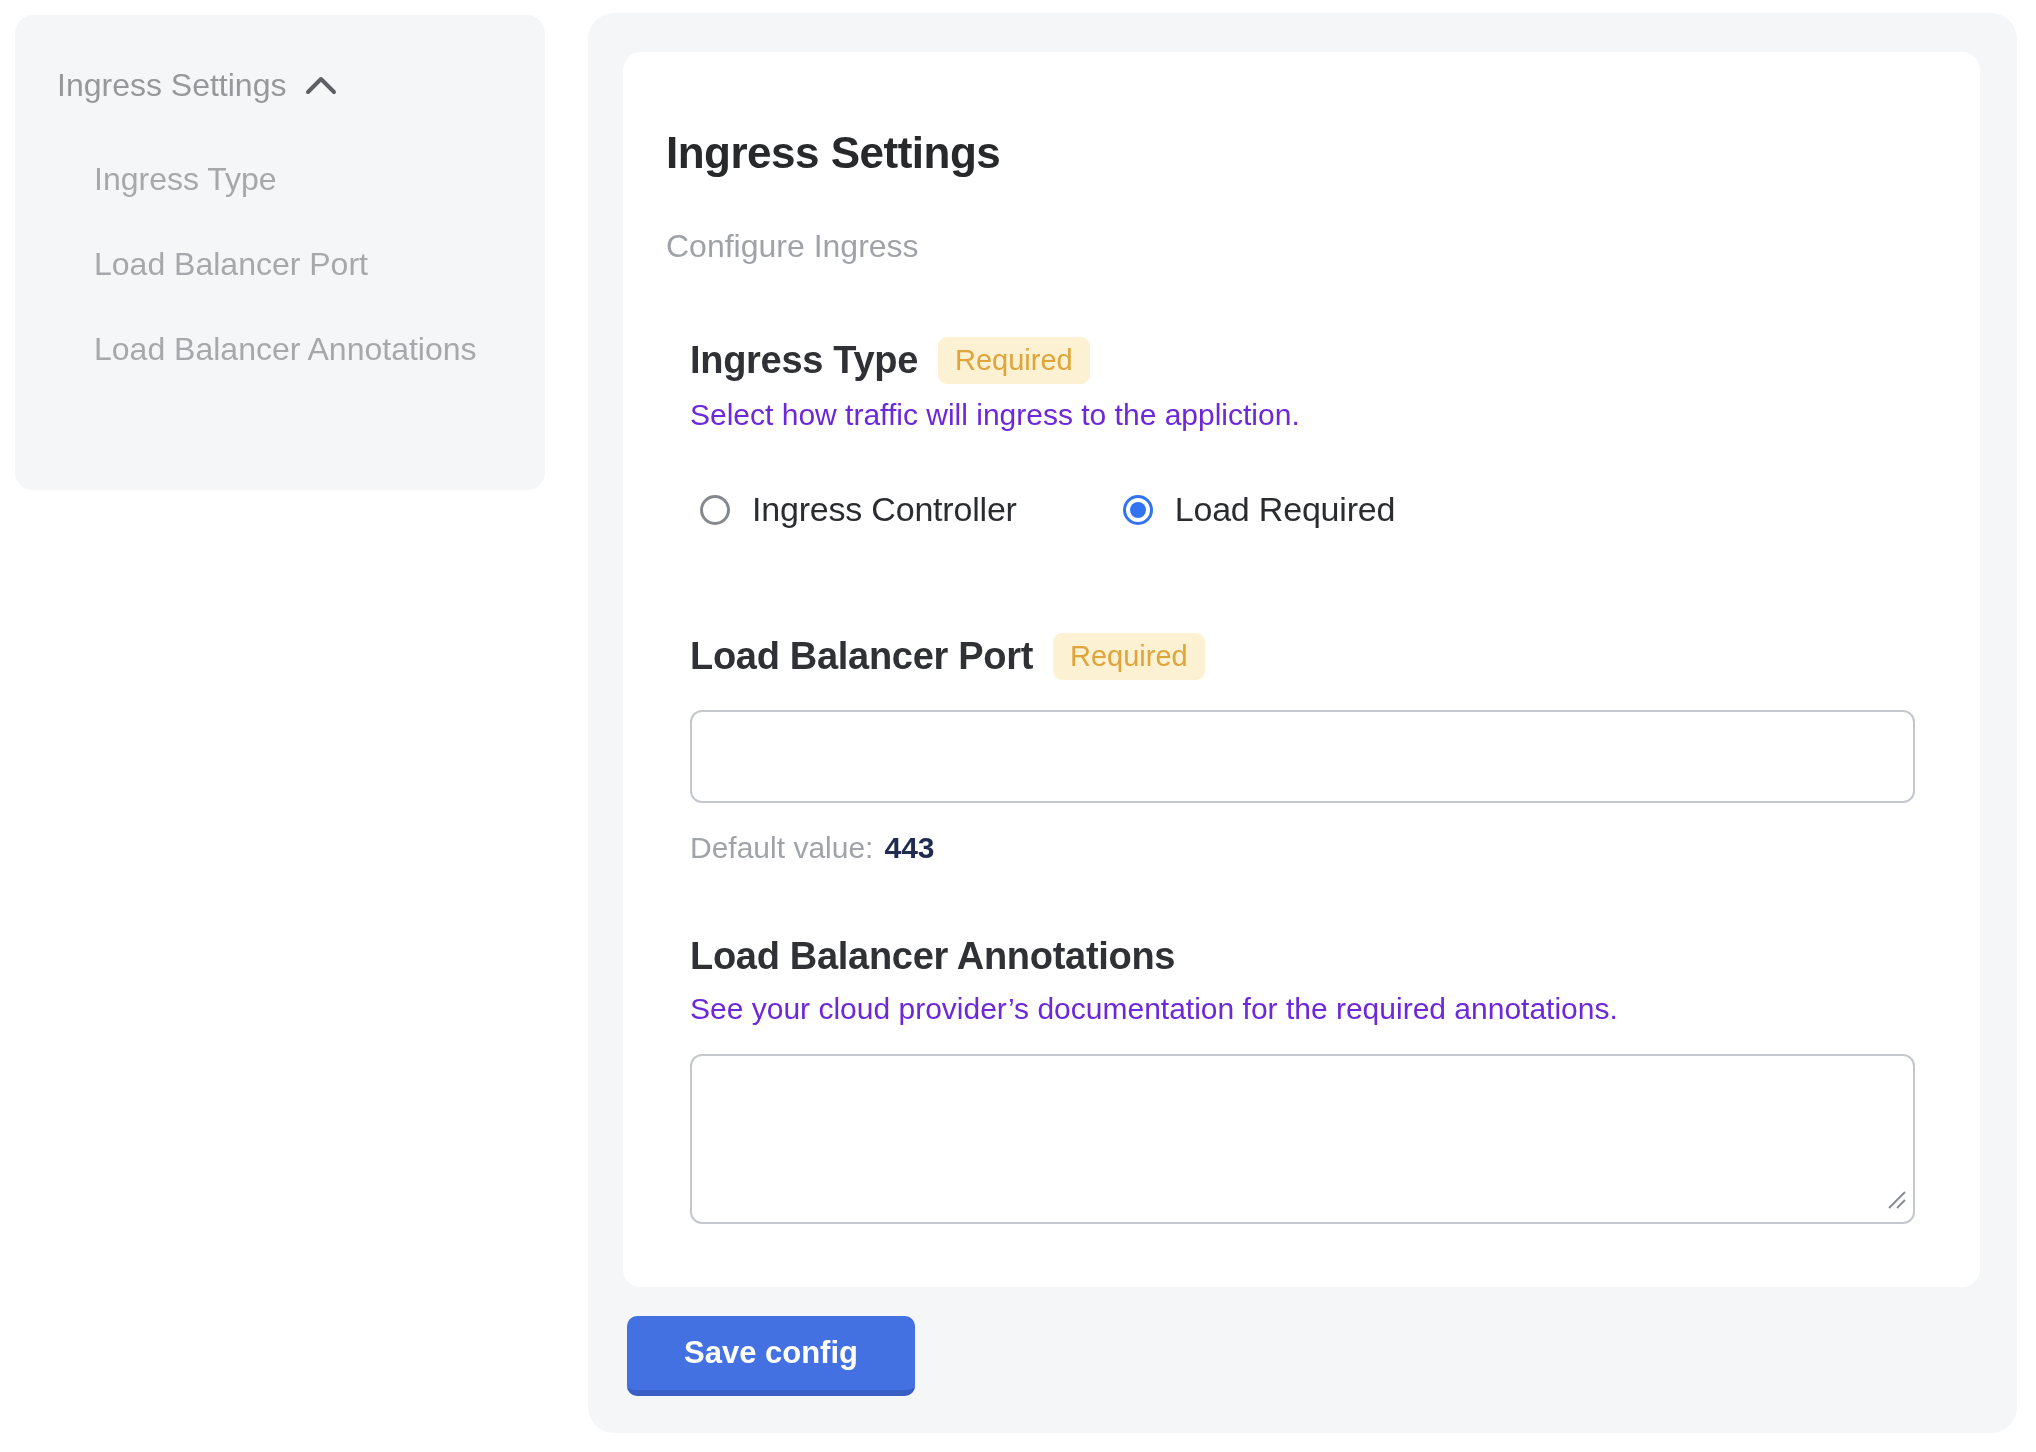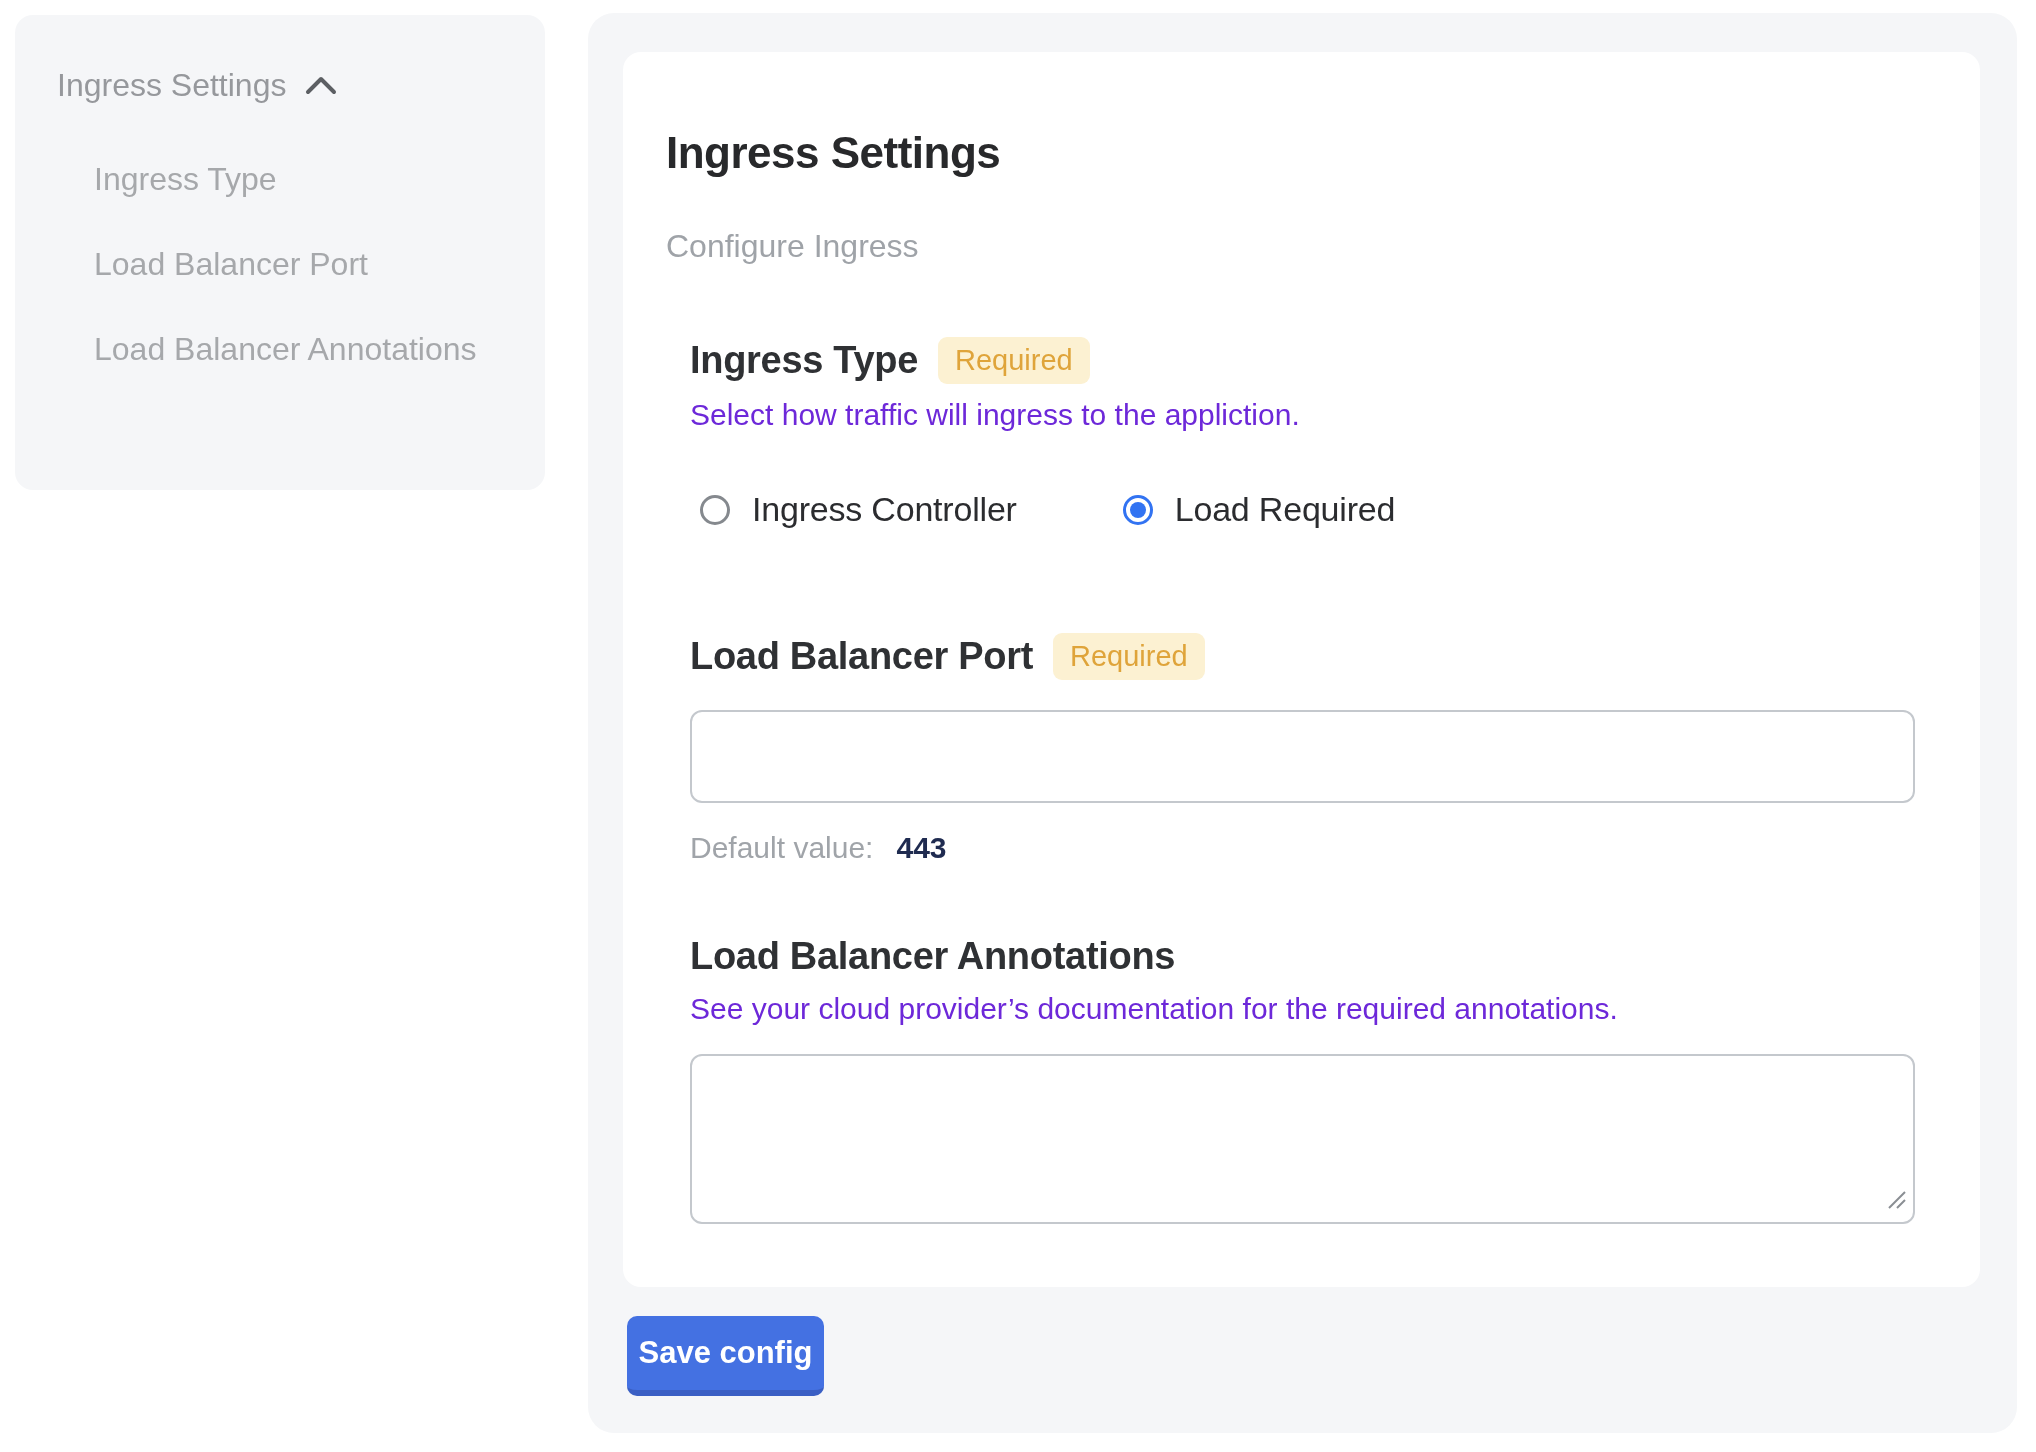--- a/index.html
+++ b/index.html
@@ -100,21 +100,21 @@
     margin-top: 30px;
     width: 1225px; height: 93px;
     border: 2px solid #c4c8cd; border-radius: 12px;
     background: #ffffff;
     font-size: 32px; color: #2b2c2f;
     padding: 0 24px;
     font-family: "Liberation Sans", "DejaVu Sans", sans-serif;
     outline: none;
   }
   .default-line { margin-top: 28px; font-size: 30px; color: #a0a4a9; }
-  .default-value { color: #1f2b50; font-weight: 700; margin-left: 23px; }
+  .default-value { color: #1f2b50; font-weight: 700; margin-left: 11px; }
 
   .textarea-wrap {
     position: relative;
     margin-top: 28px;
     width: 1225px; height: 170px;
   }
   .annotations-textarea {
     width: 100%; height: 100%;
     border: 2px solid #c4c8cd; border-radius: 12px;
     background: #ffffff;
@@ -123,21 +123,21 @@
     padding: 16px 22px;
     font-family: "Liberation Sans", "DejaVu Sans", sans-serif;
   }
   .resize-handle {
     position: absolute; right: 7px; bottom: 9px;
     cursor: nwse-resize;
   }
 
   .save-button {
     position: absolute; left: 39px; top: 1303px;
-    width: 197px; height: 80px;
+    width: 288px; height: 80px;
     background: #4471e2;
     border: none;
     border-bottom: 6px solid #3a5fc4;
     border-radius: 10px;
     color: #ffffff;
     font-size: 31px; font-weight: 700;
     font-family: "Liberation Sans", "DejaVu Sans", sans-serif;
     cursor: pointer;
   }
 </style>

